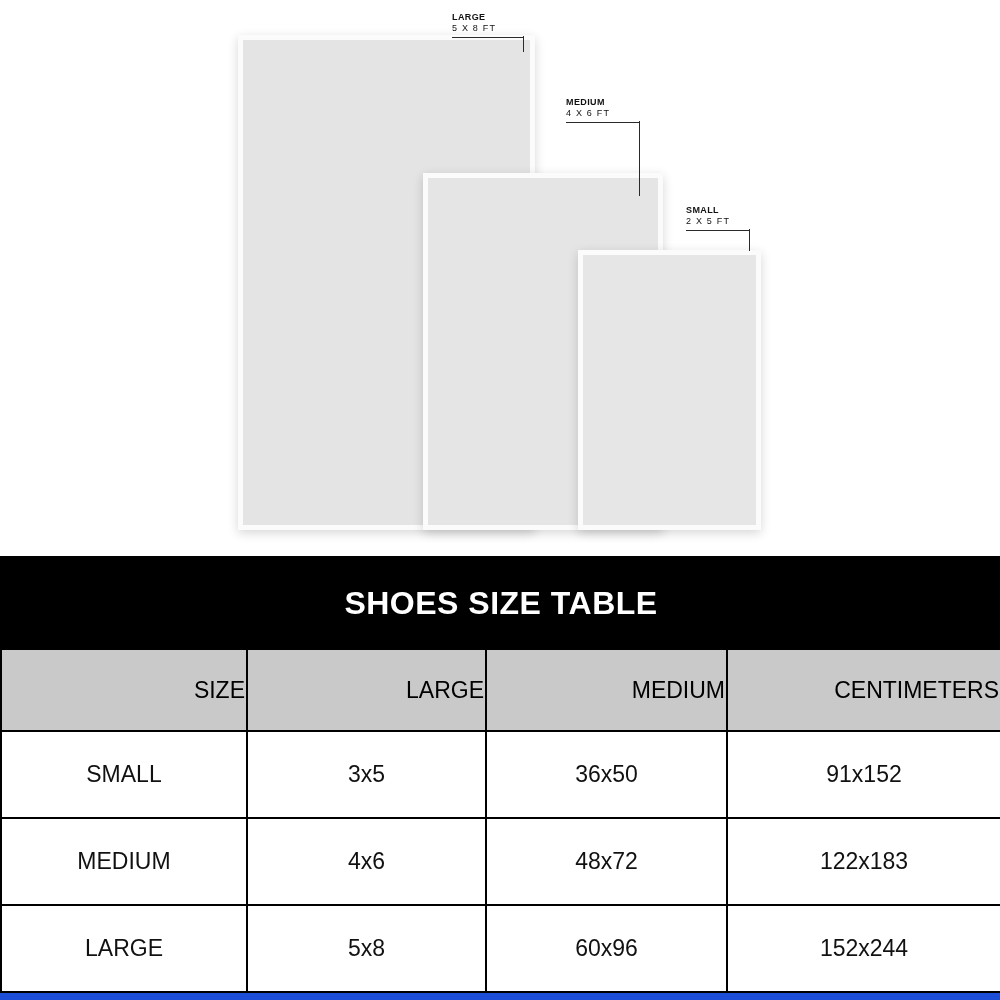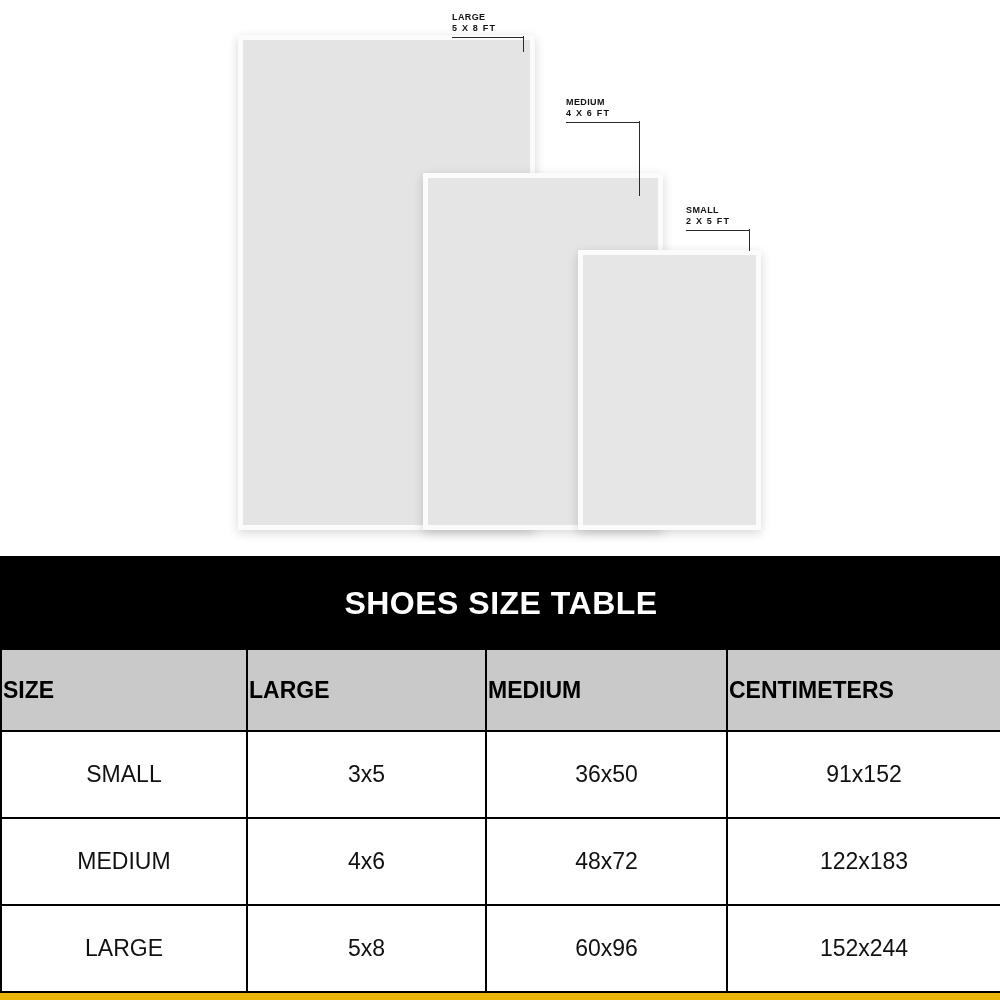--- a/index.html
+++ b/index.html
@@ -10,21 +10,21 @@
     width: 1000px;
     height: 1000px;
     background: #ffffff;
     font-family: "Liberation Sans", sans-serif;
     overflow: hidden;
   }
   #page {
     position: relative;
     width: 1000px;
     height: 1000px;
-    background: #eab308;
+    background: #1d4ed8;
   }
 
   
   #illustration {
     position: relative;
     width: 1000px;
     height: 556px;
     background: #ffffff;
     overflow: hidden;
   }
@@ -70,21 +70,21 @@
     letter-spacing: 0.4px;
     white-space: nowrap;
   }
   .callout .c-name {
     font-size: 9px;
     font-weight: 700;
     display: block;
   }
   .callout .c-size {
     font-size: 9px;
-    font-weight: 700;
+    font-weight: 400;
     display: block;
     letter-spacing: 1.2px;
   }
   .callout .c-rule {
     display: block;
     height: 1px;
     background: #2a2a2a;
     margin-top: 2px;
   }
   .callout .c-tick {
@@ -134,23 +134,23 @@
     text-align: center;
     font-size: 32px;
     font-weight: 700;
     letter-spacing: 0.5px;
     height: 92px;
     border: 2px solid #000000;
   }
   .head-cell {
     background: #c9c9c9;
     color: #000000;
-    text-align: left;
+    text-align: right;
     font-size: 23px;
-    font-weight: 700;
+    font-weight: 400;
     height: 82px;
   }
   .body-cell {
     background: #ffffff;
     color: #111111;
     text-align: center;
     font-size: 23px;
     font-weight: 400;
     height: 87px;
   }

